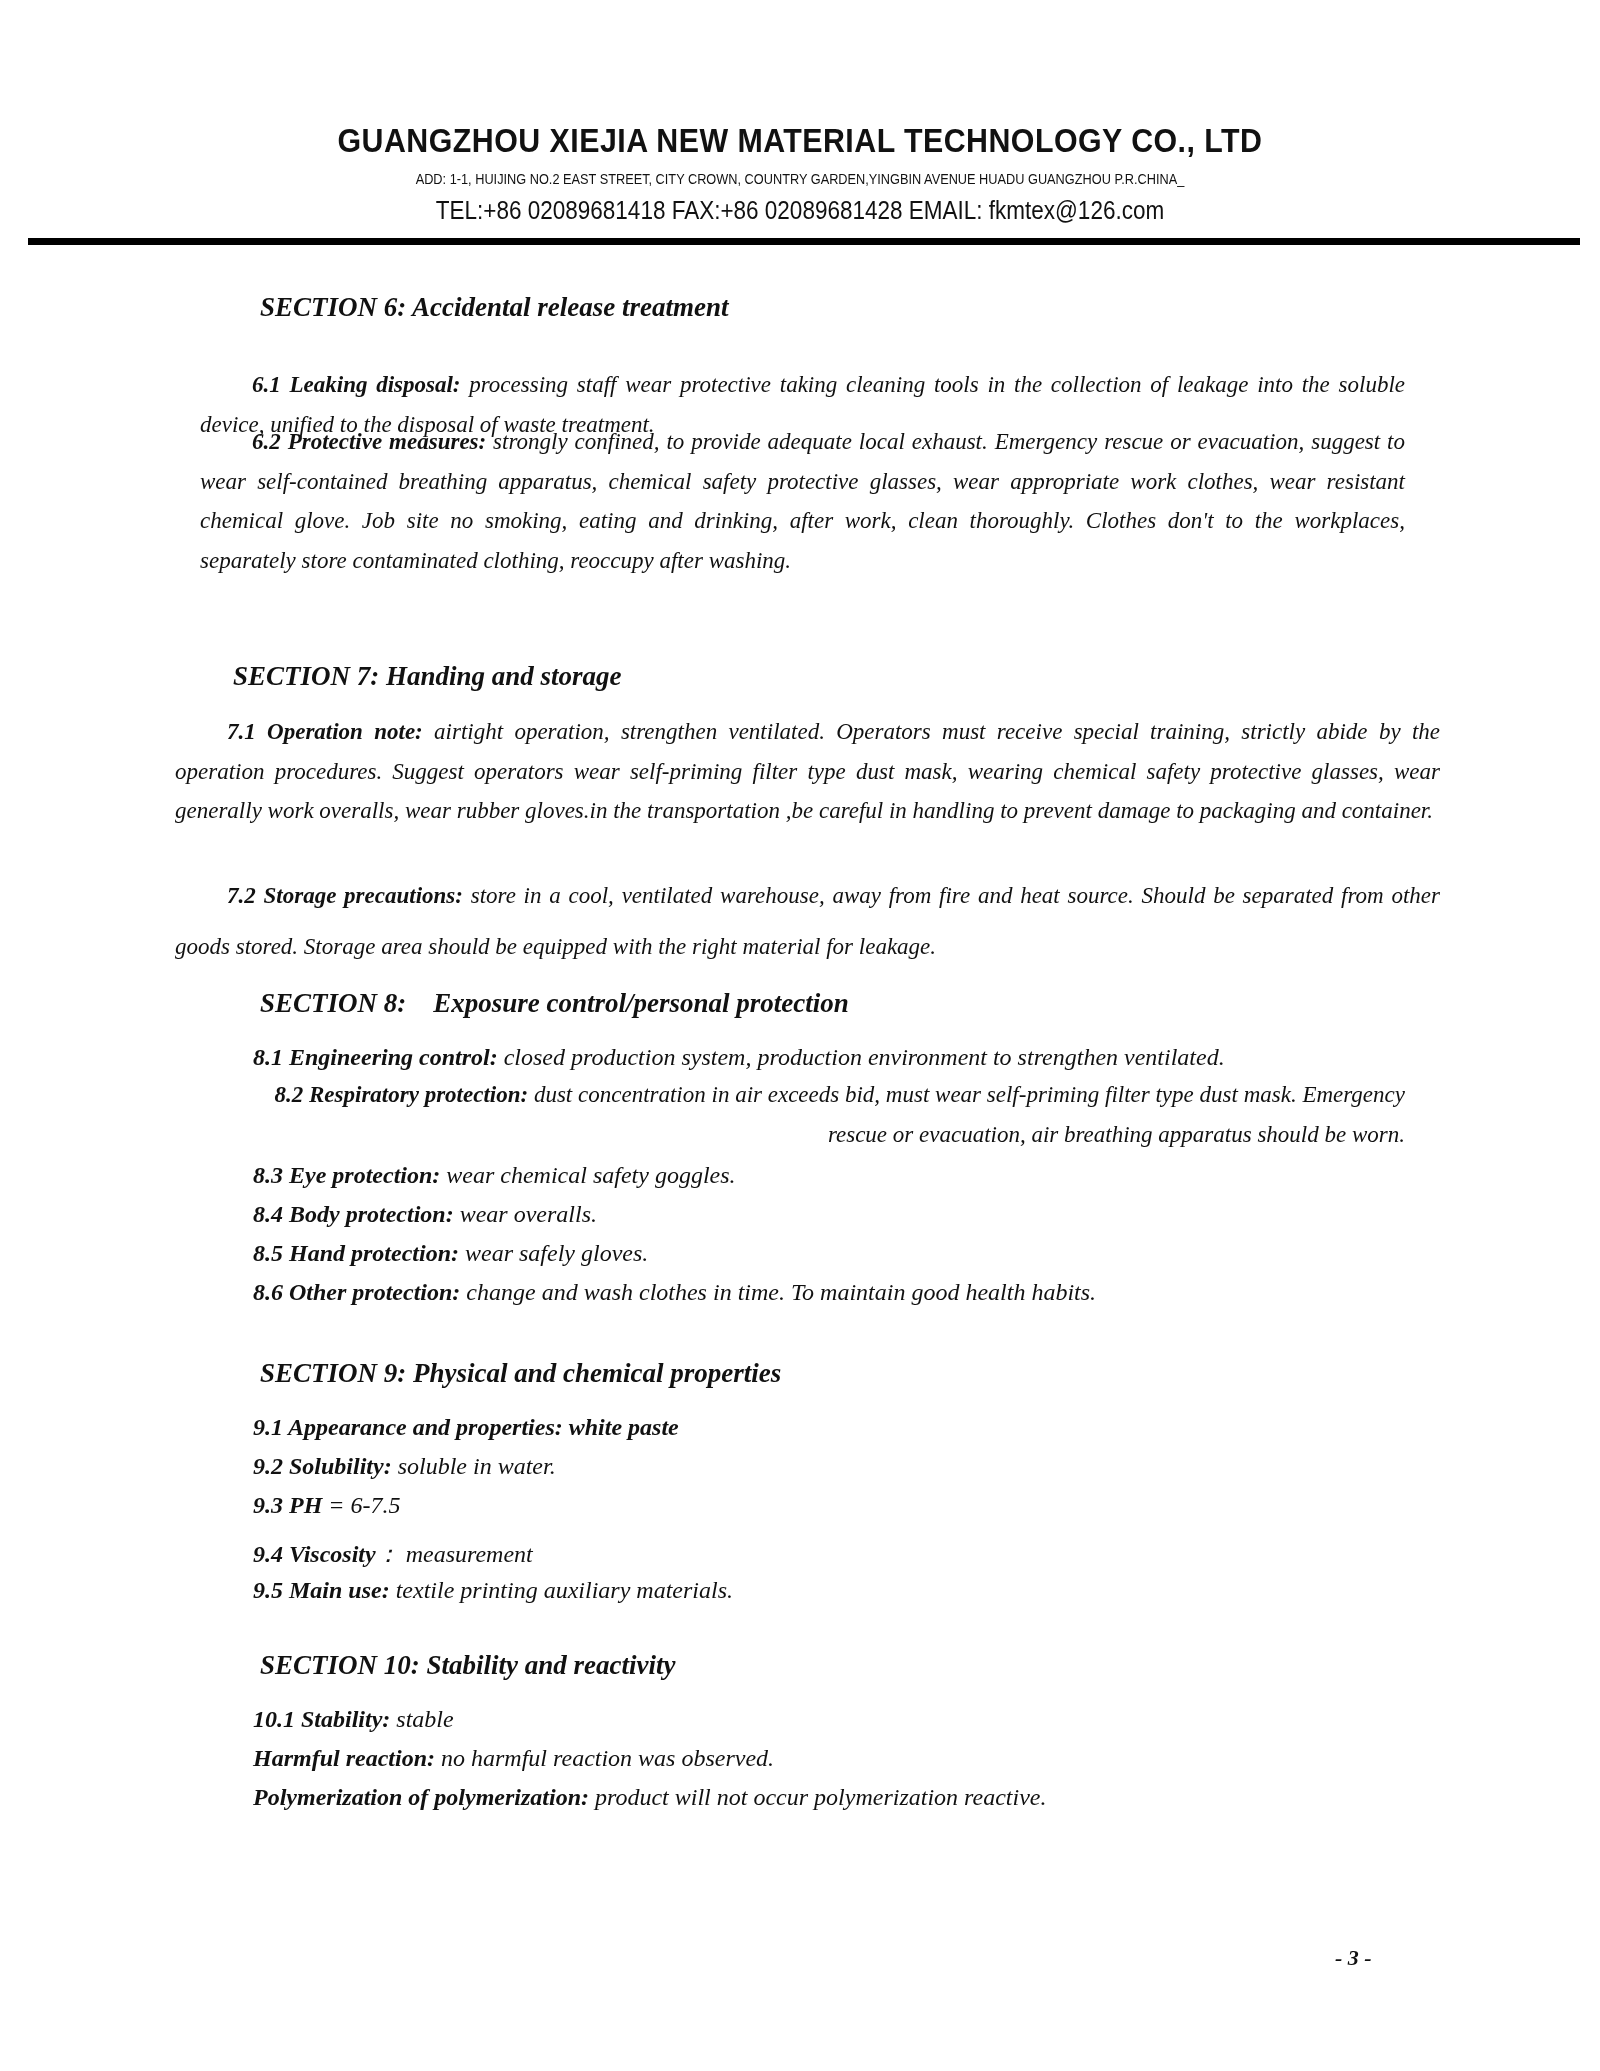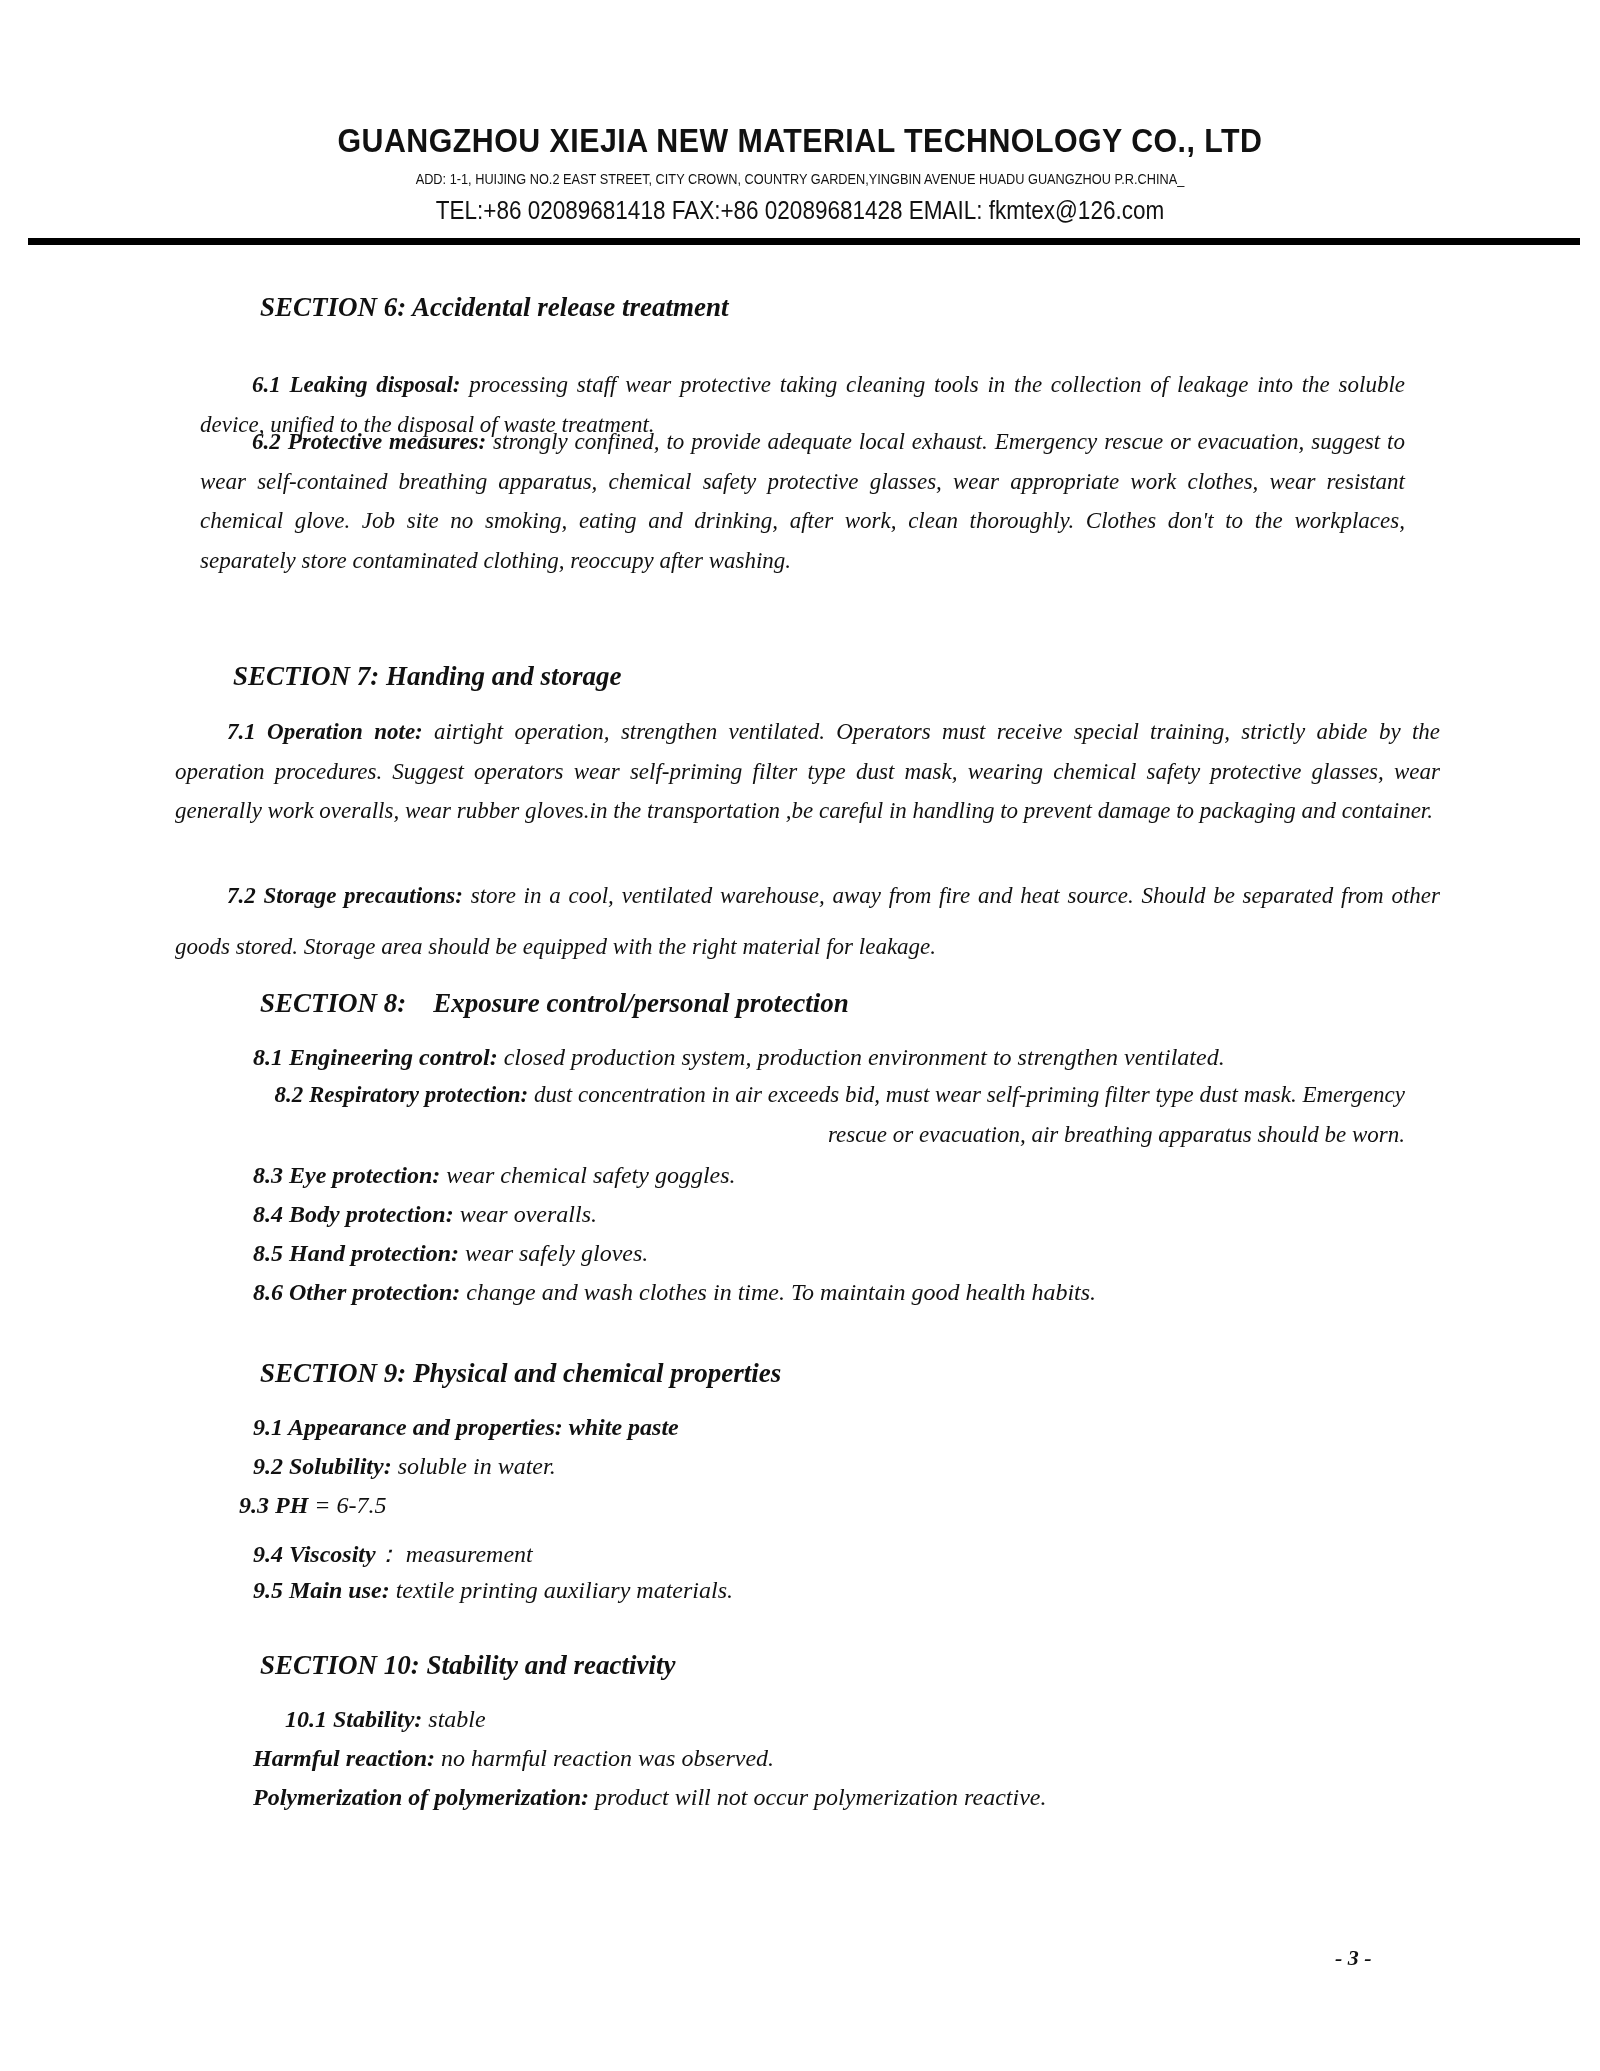--- a/index.html
+++ b/index.html
@@ -46,22 +46,22 @@
   <span class="ind"></span><b>8.2 Respiratory protection:</b><span> dust concentration in air exceeds bid, must wear self-priming filter type dust mask. Emergency rescue or evacuation, air breathing apparatus should be worn.</span>
 </div>
 <div class="line" style="top:1162px;left:253px;"><b>8.3 Eye protection:</b><span> wear chemical safety goggles.</span></div>
 <div class="line" style="top:1201px;left:253px;"><b>8.4 Body protection:</b><span> wear overalls.</span></div>
 <div class="line" style="top:1240px;left:253px;"><b>8.5 Hand protection:</b><span> wear safely gloves.</span></div>
 <div class="line" style="top:1279px;left:253px;"><b>8.6 Other protection:</b><span> change and wash clothes in time. To maintain good health habits.</span></div>
 
 <div class="sec" style="top:1358px;left:260px;">SECTION 9: Physical and chemical properties</div>
 <div class="line" style="top:1414px;left:253px;"><b>9.1 Appearance and properties: white paste</b><span></span></div>
 <div class="line" style="top:1453px;left:253px;text-align:center;"><b>9.2 Solubility:</b><span> soluble in water.</span></div>
-<div class="line" style="top:1492px;left:239px;"><b>9.3 PH</b><span> = 6-7.5</span></div>
+<div class="line" style="top:1492px;left:253px;"><b>9.3 PH</b><span> = 6-7.5</span></div>
 <div class="line" style="top:1538px;left:253px;"><b>9.4 Viscosity</b><span>： measurement</span></div>
 <div class="line" style="top:1577px;left:253px;text-align:right;"><b>9.5 Main use:</b><span> textile printing auxiliary materials.</span></div>
 
 <div class="sec" style="top:1650px;left:260px;">SECTION 10: Stability and reactivity</div>
-<div class="line" style="top:1706px;left:253px;margin-left:32px;"><b>10.1 Stability:</b><span> stable</span></div>
+<div class="line" style="top:1706px;left:253px;"><b>10.1 Stability:</b><span> stable</span></div>
 <div class="line" style="top:1745px;left:253px;"><b>Harmful reaction:</b><span> no harmful reaction was observed.</span></div>
 <div class="line" style="top:1784px;left:253px;"><b>Polymerization of polymerization:</b><span> product will not occur polymerization reactive.</span></div>
 
 <div class="pagenum">- 3 -</div>
 
 </body></html>

